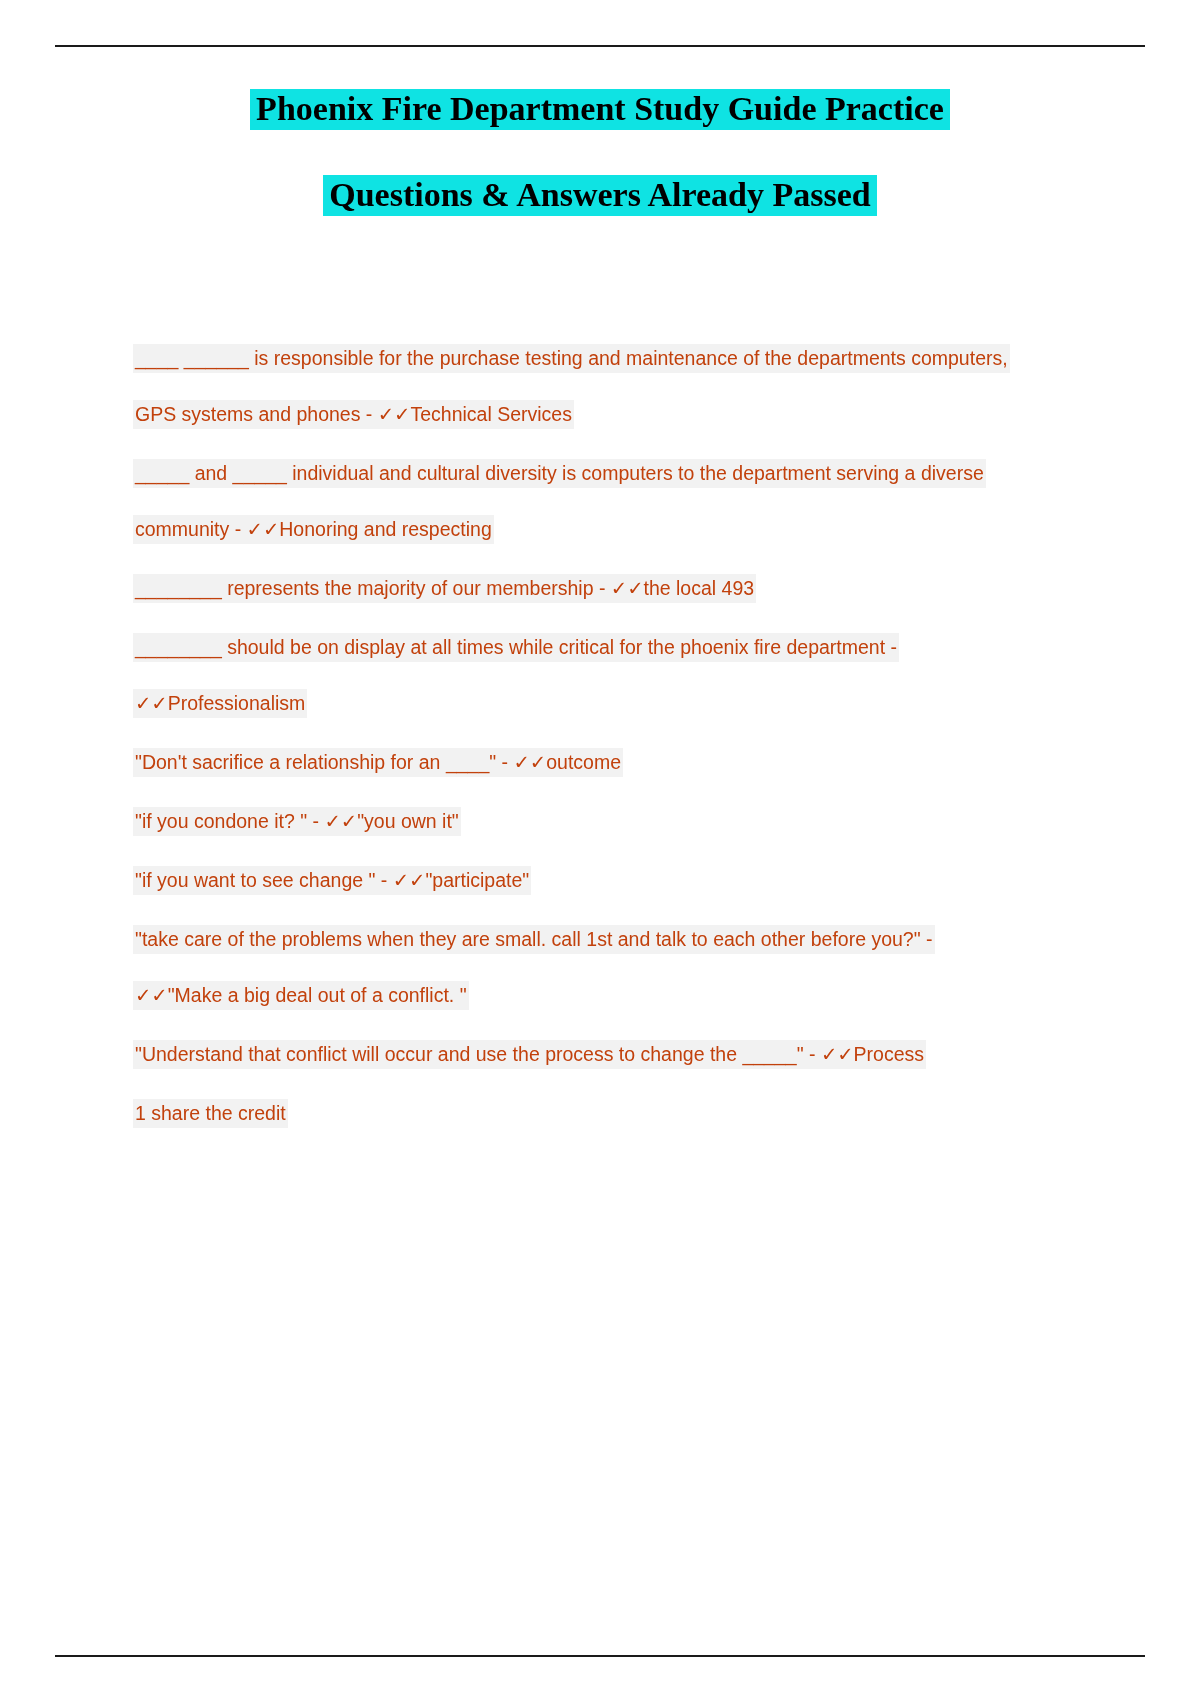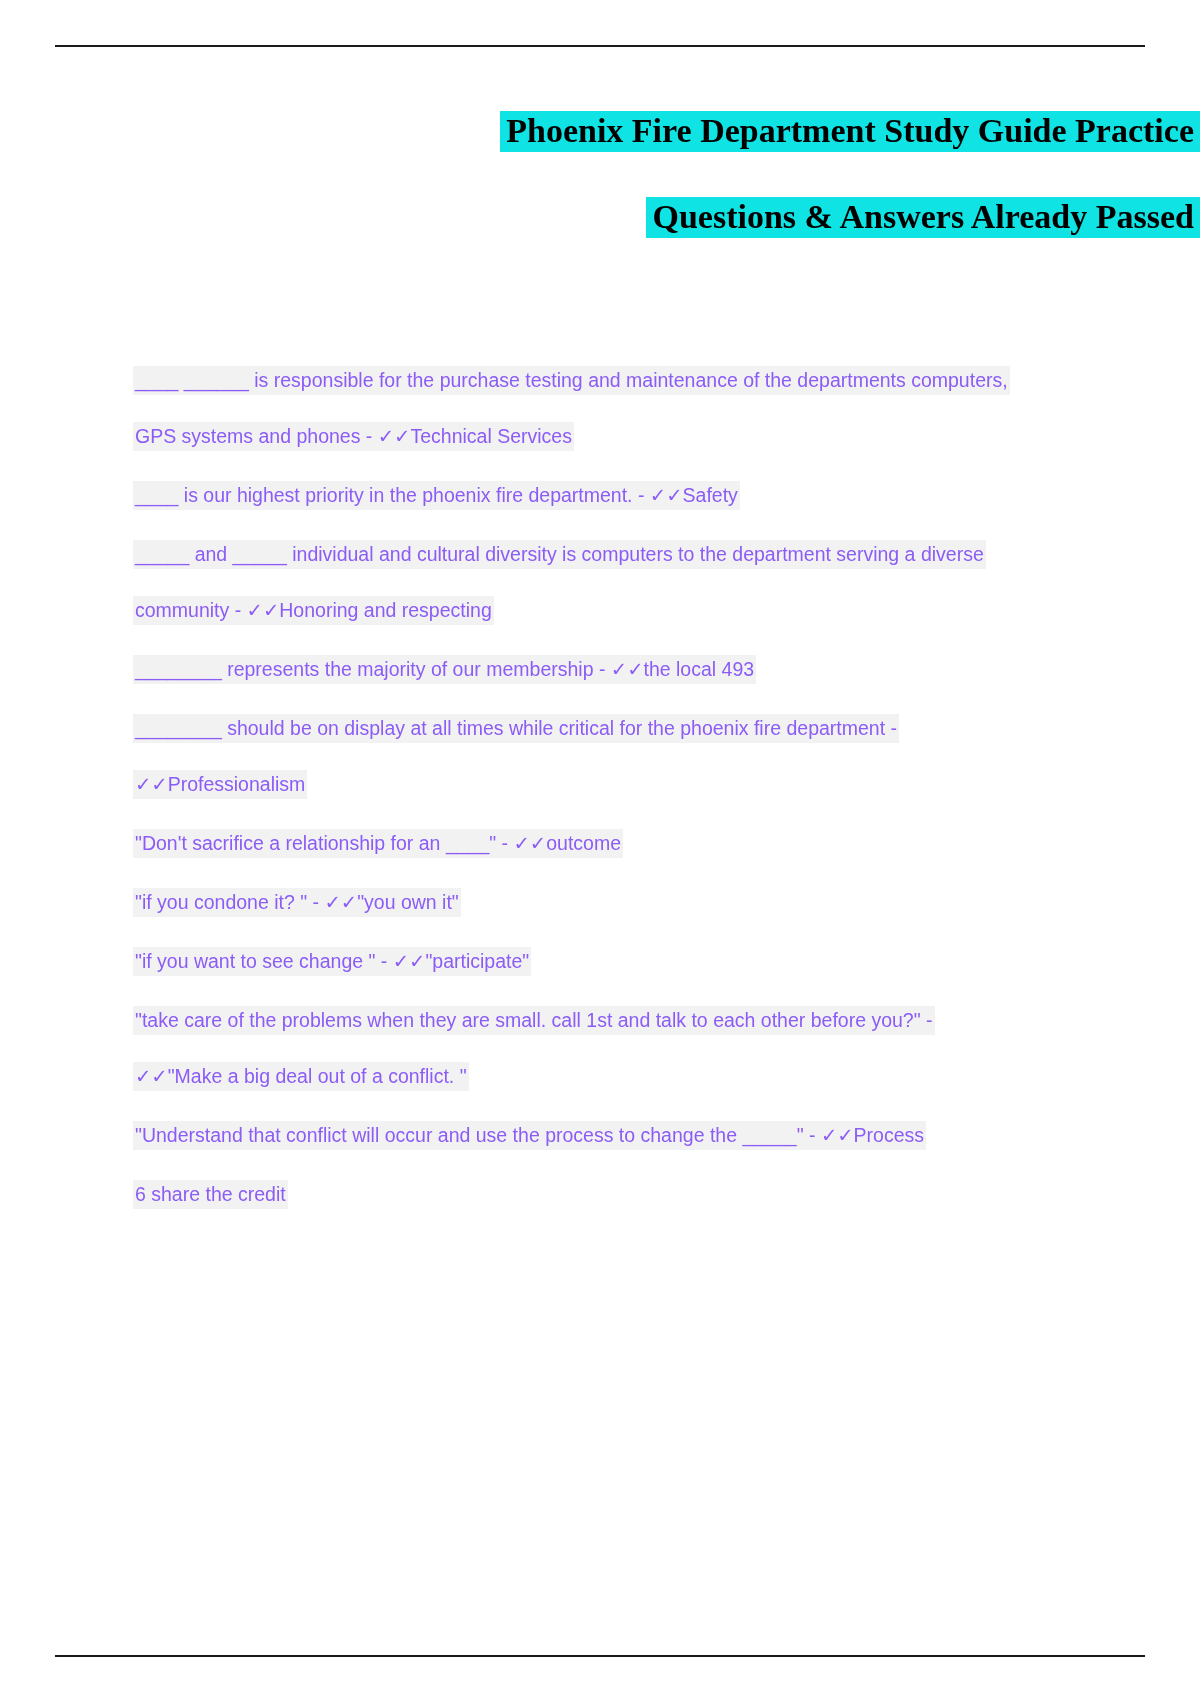--- a/index.html
+++ b/index.html
@@ -19,41 +19,41 @@
     position: absolute;
     left: 55px;
     right: 55px;
     border-top: 2px solid #1a1a1a;
   }
   .rule-top { top: 45px; }
   .rule-bottom { top: 1655px; }
 
   .title-block {
     margin: 0;
-    padding-top: 108px;
-    text-align: right;
+    padding-top: 86px;
+    text-align: center;
     font-family: "Liberation Serif", serif;
     font-weight: bold;
     color: #000000;
   }
   .title-line {
     display: block;
     margin-bottom: 40px;
     font-size: 34px;
     line-height: 46px;
   }
   .title-line .hl-cyan {
     background: #0fe3e3;
     padding: 1px 6px 3px 6px;
   }
 
   .body-block {
     margin: 112px 65px 0 133px;
     max-width: 880px;
-    color: #8b5cf6;
+    color: #c2410c;
     font-size: 19.5px;
   }
   .body-block p {
     margin: 0 0 3px 0;
     line-height: 56px;
   }
   .body-block .hl {
     background: #f2f2f2;
     padding: 3px 2px 4px 2px;
     box-decoration-break: clone;
@@ -67,27 +67,26 @@
 
   <div class="rule rule-top"></div>
 
   <div class="title-block">
     <span class="title-line"><span class="hl-cyan">Phoenix Fire Department Study Guide Practice</span></span>
     <span class="title-line"><span class="hl-cyan">Questions &amp; Answers Already Passed</span></span>
   </div>
 
   <div class="body-block">
     <p><span class="hl">____ ______ is responsible for the purchase testing and maintenance of the departments computers, GPS systems and phones - ✓✓Technical Services</span></p>
-    <p><span class="hl">____ is our highest priority in the phoenix fire department. - ✓✓Safety</span></p>
     <p><span class="hl">_____ and _____ individual and cultural diversity is computers to the department serving a diverse community - ✓✓Honoring and respecting</span></p>
     <p><span class="hl">________ represents the majority of our membership - ✓✓the local 493</span></p>
     <p><span class="hl">________ should be on display at all times while critical for the phoenix fire department - ✓✓Professionalism</span></p>
     <p><span class="hl">"Don't sacrifice a relationship for an ____" - ✓✓outcome</span></p>
     <p><span class="hl">"if you condone it? " - ✓✓"you own it"</span></p>
     <p><span class="hl">"if you want to see change " - ✓✓"participate"</span></p>
     <p><span class="hl">"take care of the problems when they are small. call 1st and talk to each other before you?" - ✓✓"Make a big deal out of a conflict. "</span></p>
     <p><span class="hl">"Understand that conflict will occur and use the process to change the _____" - ✓✓Process</span></p>
-    <p><span class="hl">6 share the credit</span></p>
+    <p><span class="hl">1 share the credit</span></p>
   </div>
 
   <div class="rule rule-bottom"></div>
 
 </div>
 
 </body></html>

